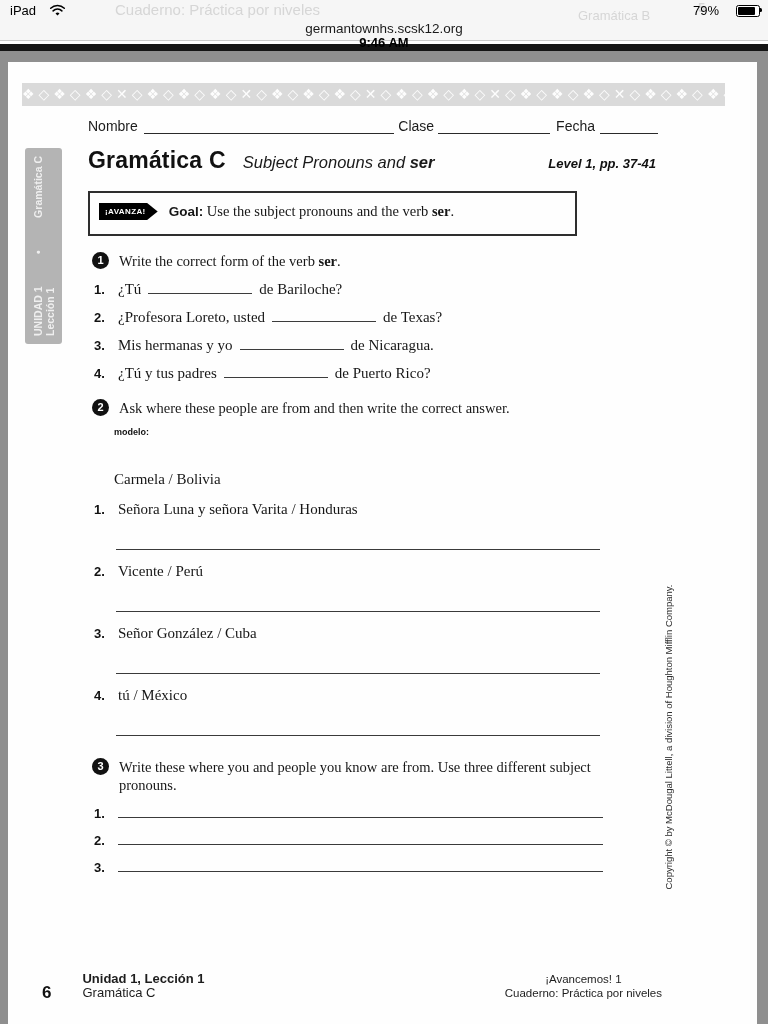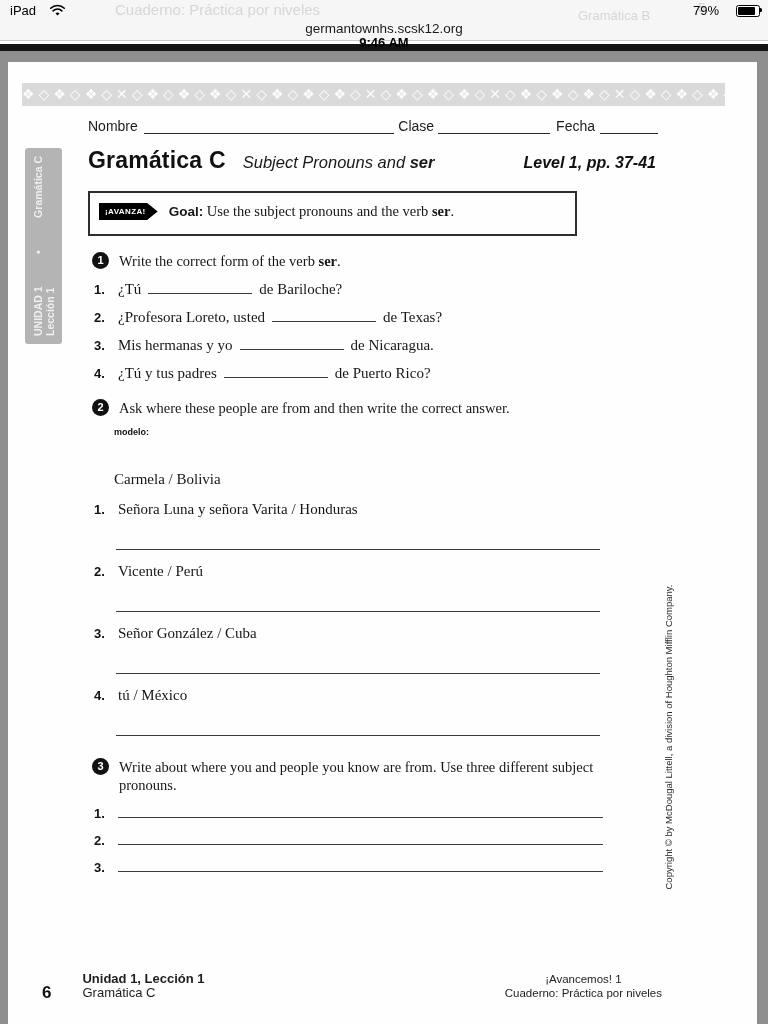--- a/index.html
+++ b/index.html
@@ -58,21 +58,21 @@
 
   .form-header{display:flex;align-items:flex-end;font-size:14px;color:#1c1c1c;margin-right:-8px;}
   .fh-line{border-bottom:1.5px solid #2a2a2a;height:14px;}
   .fh-grow{flex:1;margin:0 4px 0 6px;}
   .fh-clase{width:112px;margin:0 6px 0 4px;}
   .fh-fecha{width:58px;margin-left:5px;}
 
   .title-row{display:flex;align-items:baseline;margin-top:13px;}
   .ws-title{font-size:23px;font-weight:800;letter-spacing:.2px;color:#111;}
   .ws-subtitle{font-style:italic;font-size:16.5px;margin-left:17px;color:#1a1a1a;}
-  .ws-level{margin-left:auto;margin-right:-6px;font-size:16px;font-weight:bold;font-style:italic;color:#111;}
+  .ws-level{margin-left:auto;margin-right:-6px;font-size:13px;font-weight:bold;font-style:italic;color:#111;}
 
   .goal-box{
     margin-top:17px;width:466px;border:2px solid #2e2e2e;
     padding:10px 10px 14px 9px;display:flex;align-items:center;gap:11px;
   }
   .avanza-badge{
     background:#000000;color:#fff;font-size:8px;font-weight:bold;letter-spacing:.4px;
     padding:4px 12px 4px 6px;
     clip-path:polygon(0 0,82% 0,100% 50%,82% 100%,0 100%);
     flex:0 0 auto;
@@ -249,21 +249,21 @@
               <span class="inum">4.</span>
               <span class="itext serif">tú / México</span>
             </div>
           <div class="a2-line"></div>
         </div>
       </div>
 
       <div class="activity" style="margin-top:22px;">
         <div class="act-head">
           <span class="act-badge">3</span>
-          <span class="act-instr serif">Write about where you and people you know are from.  Use three different subject pronouns.</span>
+          <span class="act-instr serif">Write these where you and people you know are from.  Use three different subject pronouns.</span>
         </div>
         <div class="a3-item">
           <span class="inum">1.</span>
           <span class="a3-line"></span>
         </div>
         <div class="a3-item">
           <span class="inum">2.</span>
           <span class="a3-line"></span>
         </div>
         <div class="a3-item">

